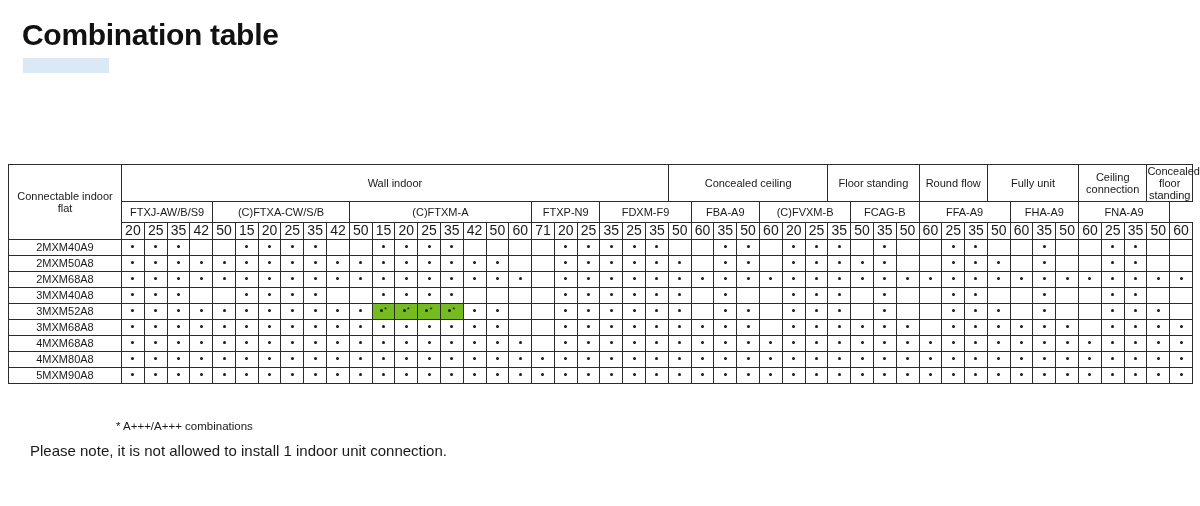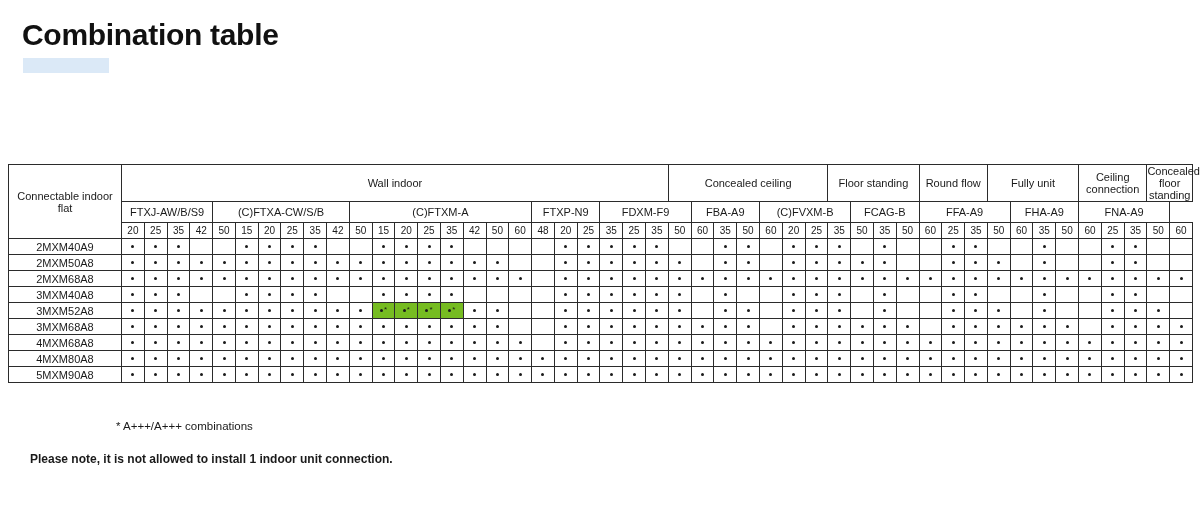--- a/index.html
+++ b/index.html
@@ -58,21 +58,21 @@
     font-size: 11px;
   }
   th.model {
     height: 20px;
     font-weight: normal;
     font-size: 11px;
   }
   th.size {
     height: 15px;
     font-weight: normal;
-    font-size: 10px;
+    font-size: 14px;
   }
   th.corner {
     font-weight: normal;
     font-size: 11px;
     line-height: 1.25;
     padding: 2px 3px;
   }
   td.unit {
     font-size: 11px;
     height: 15px;
@@ -101,24 +101,23 @@
   .note1 {
     position: absolute;
     left: 116px;
     top: 420px;
     font-size: 11.5px;
     color: #1a1a1a;
   }
   .note2 {
     position: absolute;
     left: 30px;
-    top: 452px;
-    font-size: 12px;
+    top: 442px;
+    font-size: 15px;
     color: #1a1a1a;
-    font-weight: bold;
   }
 </style>
 </head>
 <body>
 
 <div id="page-title">Combination table</div>
 <div id="title-underline"></div>
 
 <div id="table-wrap">
   <table class="combo">
@@ -212,21 +211,21 @@
           <th class="size">35</th>
           <th class="size">42</th>
           <th class="size">50</th>
           <th class="size">15</th>
           <th class="size">20</th>
           <th class="size">25</th>
           <th class="size">35</th>
           <th class="size">42</th>
           <th class="size">50</th>
           <th class="size">60</th>
-          <th class="size">48</th>
+          <th class="size">71</th>
           <th class="size">20</th>
           <th class="size">25</th>
           <th class="size">35</th>
           <th class="size">25</th>
           <th class="size">35</th>
           <th class="size">50</th>
           <th class="size">60</th>
           <th class="size">35</th>
           <th class="size">50</th>
           <th class="size">60</th>

